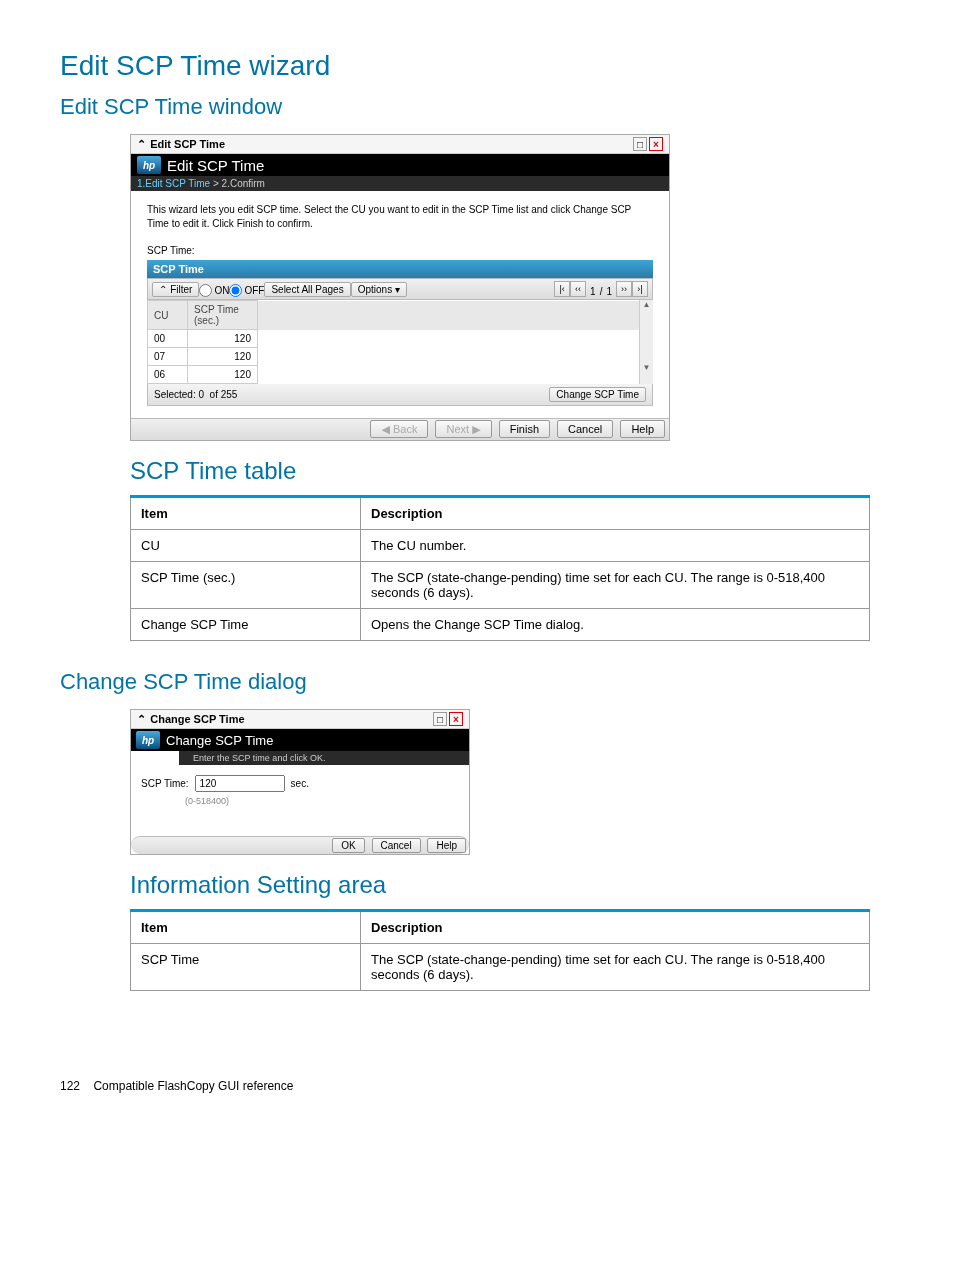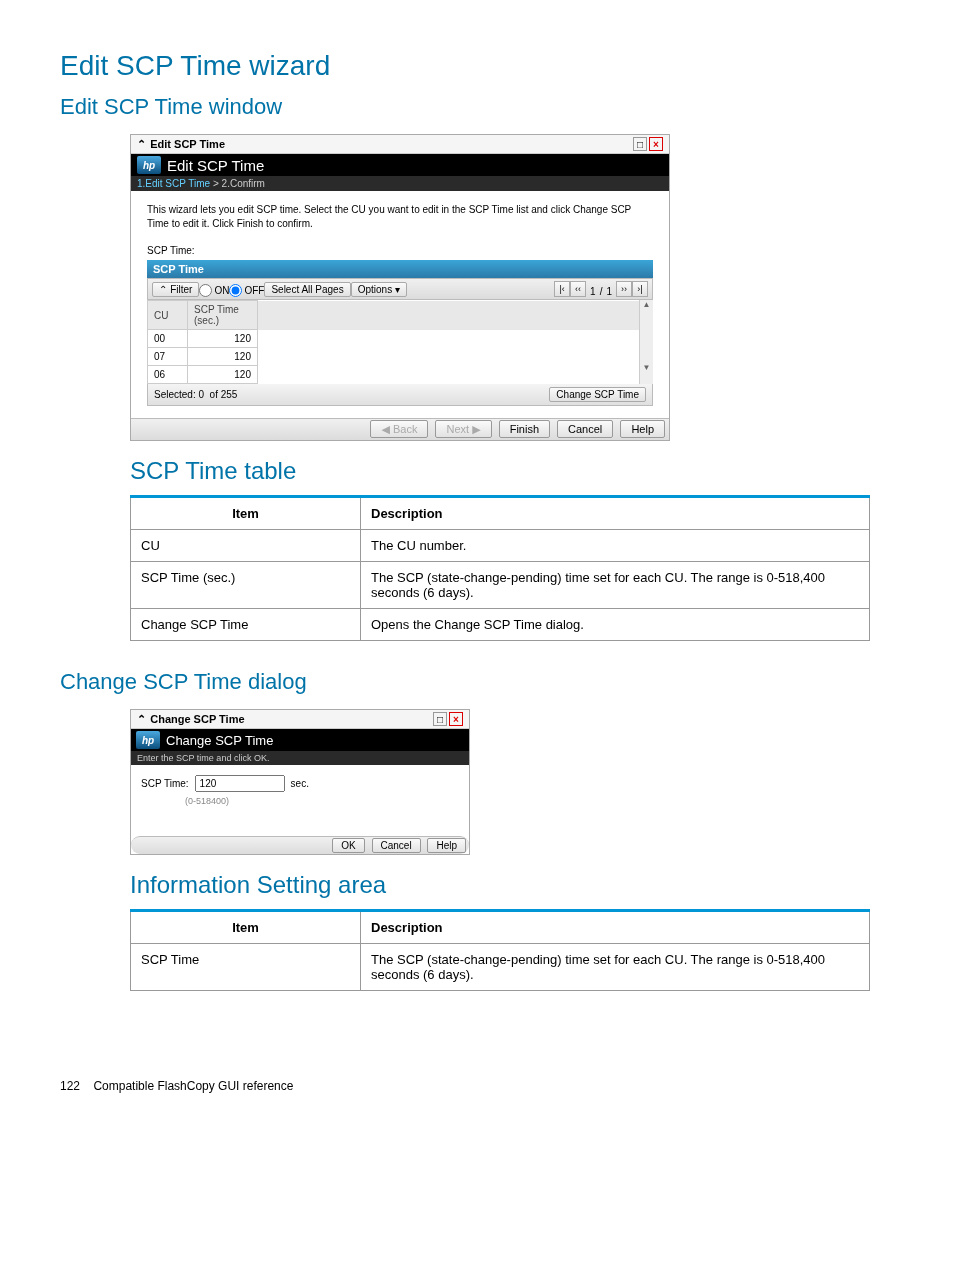--- a/index.html
+++ b/index.html
@@ -191,37 +191,38 @@
     font-size: 13px;
   }
   table.ref th, table.ref td {
     border: 1px solid #999;
     padding: 8px 10px;
     text-align: left;
     vertical-align: top;
   }
   table.ref th { font-weight:bold; }
   table.ref thead tr { border-top: 3px solid #0096d6; }
-  table.ref .col-item { width: 230px; text-align: center; }
+  table.ref .col-item { width: 230px; }
 
   
   .dlg2 {
     margin-left:70px;
     border:1px solid #aaa;
     width: 340px;
     font-size:10px;
     background:#fff;
     margin-bottom:4px;
   }
   .dlg2 .wiz-header { font-size:13px; padding:2px 5px; }
   .dlg2 .subheader {
     background:#2a2a2a;
     color:#ccc;
     font-size:9px;
-    padding:2px 6px;
+    padding:2px 14px;
+    margin-left:48px;
   }
   .dlg2 .body2 { padding:10px; display:flex; align-items:center; gap:6px; }
   .dlg2 input[type=text] { width:90px; font-size:10px; padding:1px 3px; }
   .dlg2 .hint { font-size:9px; color:#888; margin-left:54px; margin-top:-6px; margin-bottom:10px; }
   .dlg2 .dlg-buttons-row { padding:3px;border-radius:9px; }
   .dlg2 .dlg-btn { padding:1px 8px; font-size:10px; }
 
   .footer-line {
     margin-top: 88px;
     font-size: 12px;

